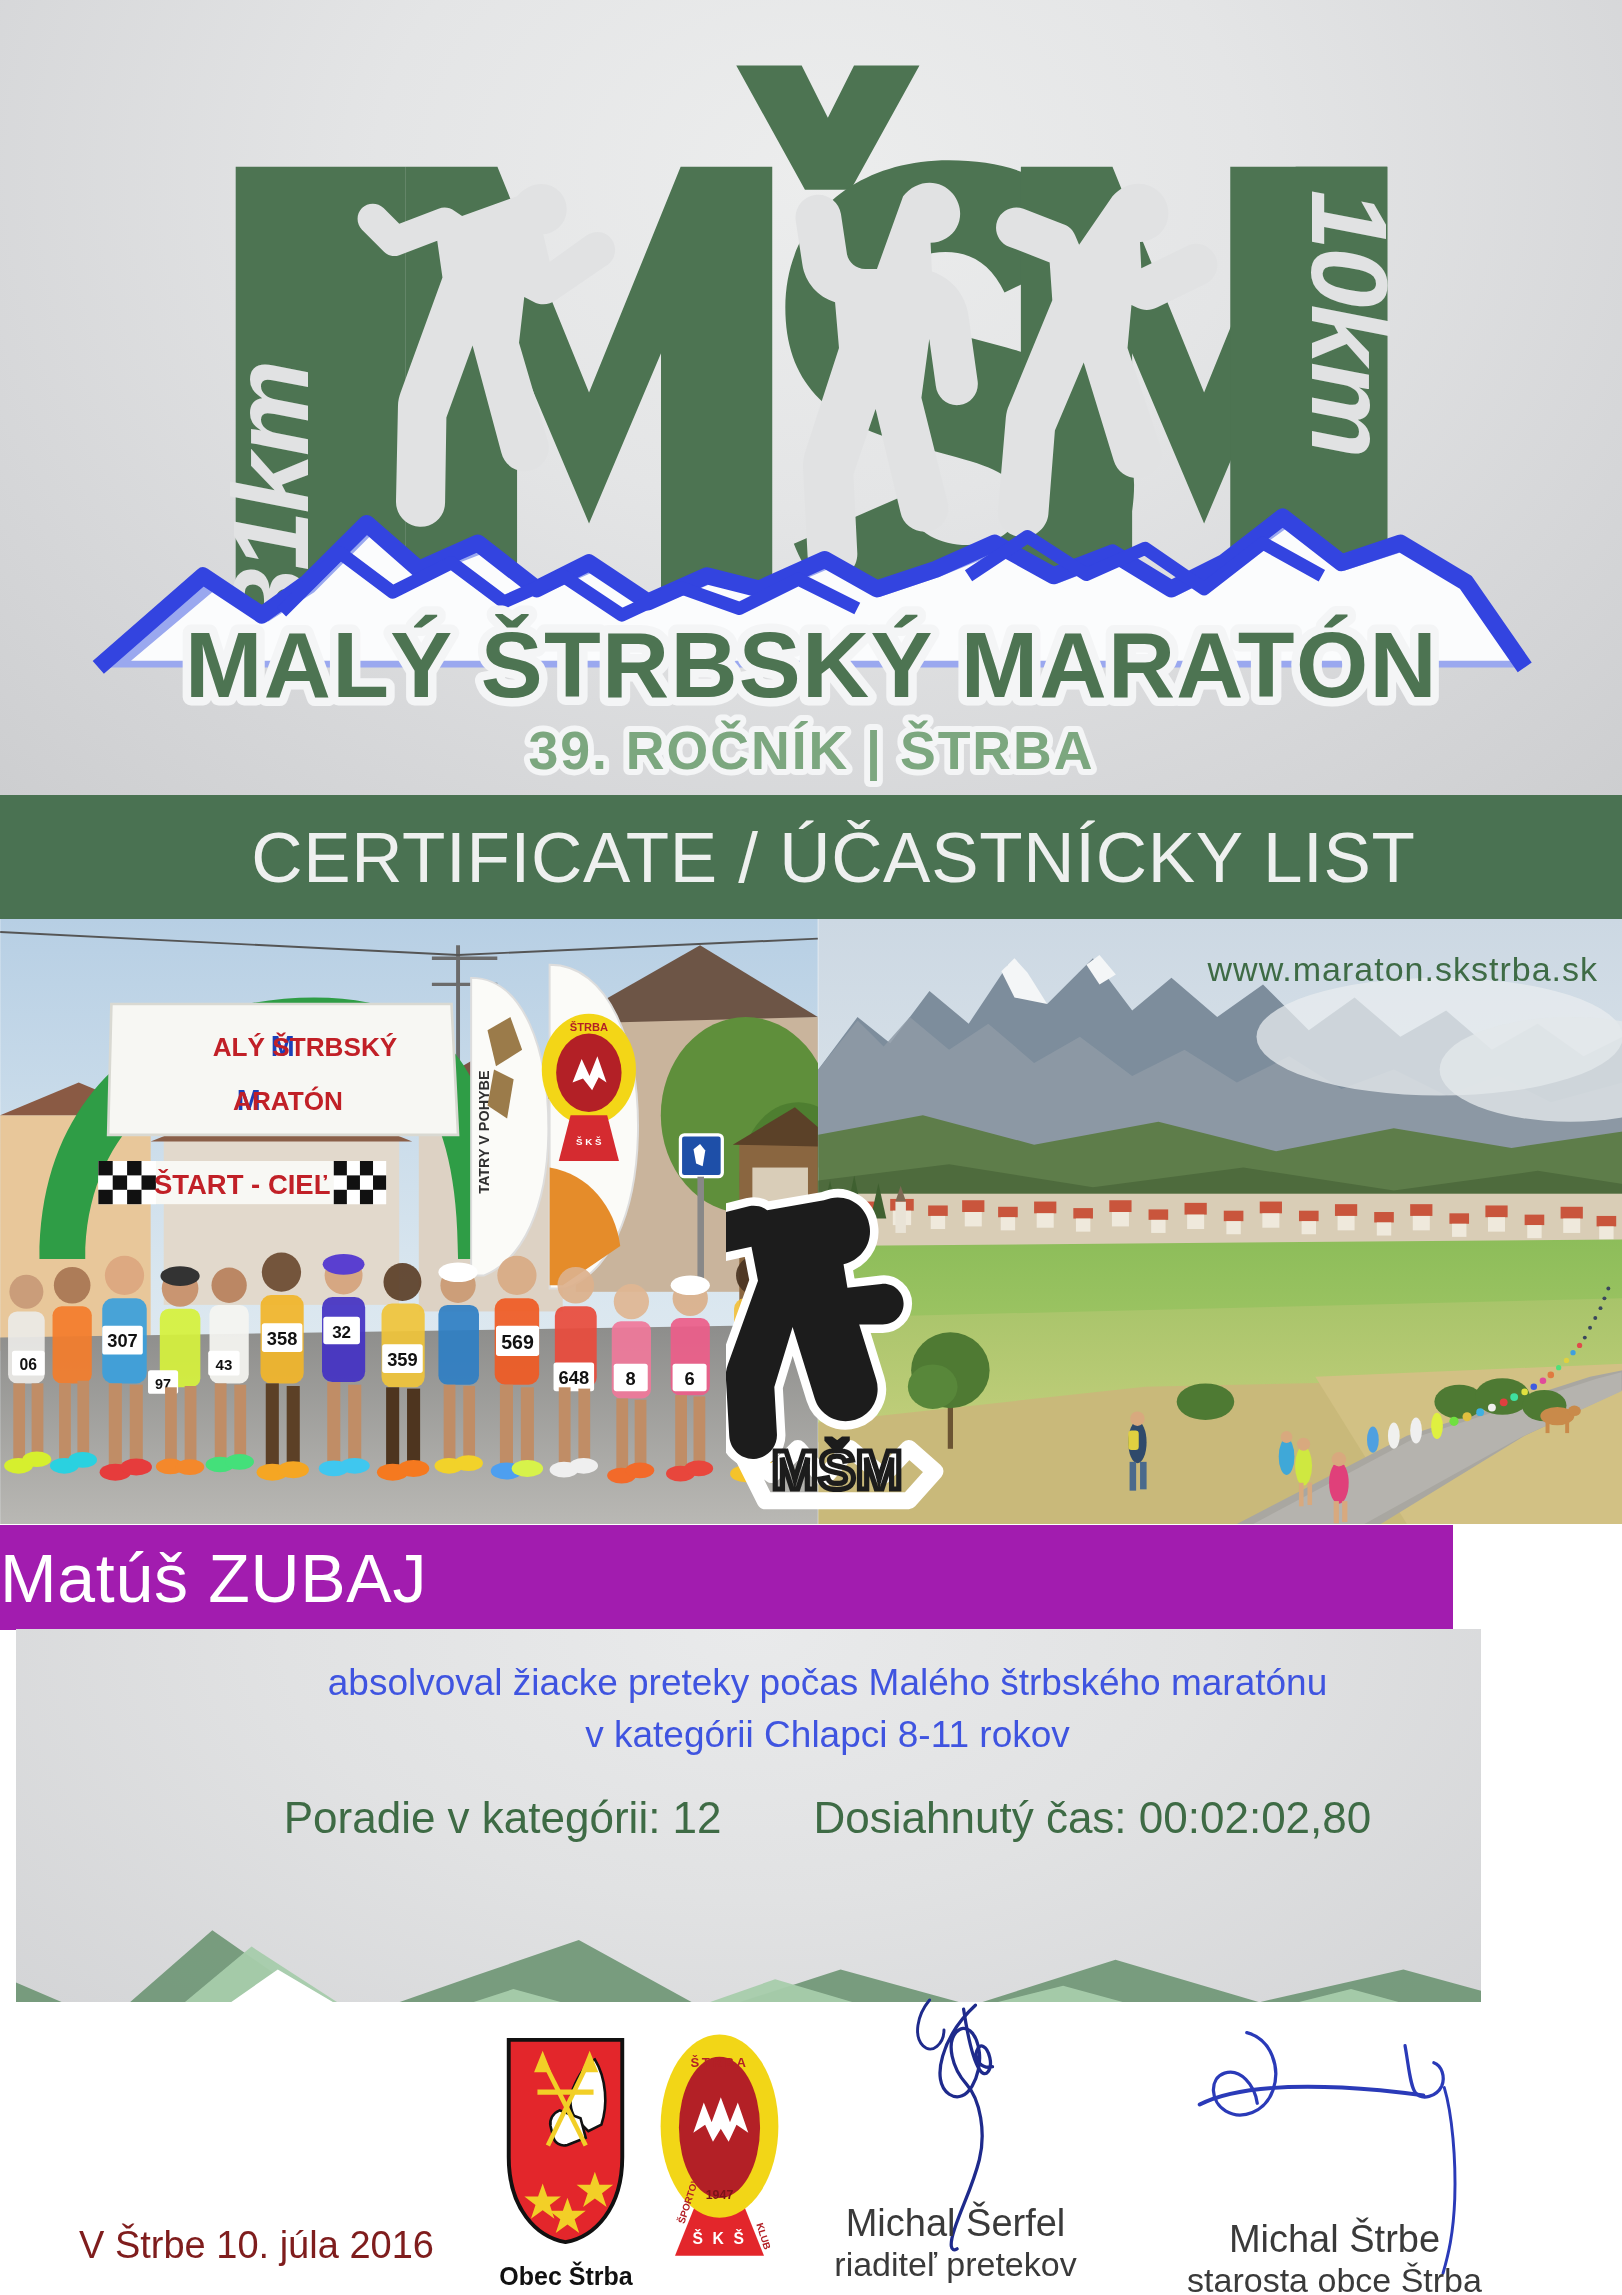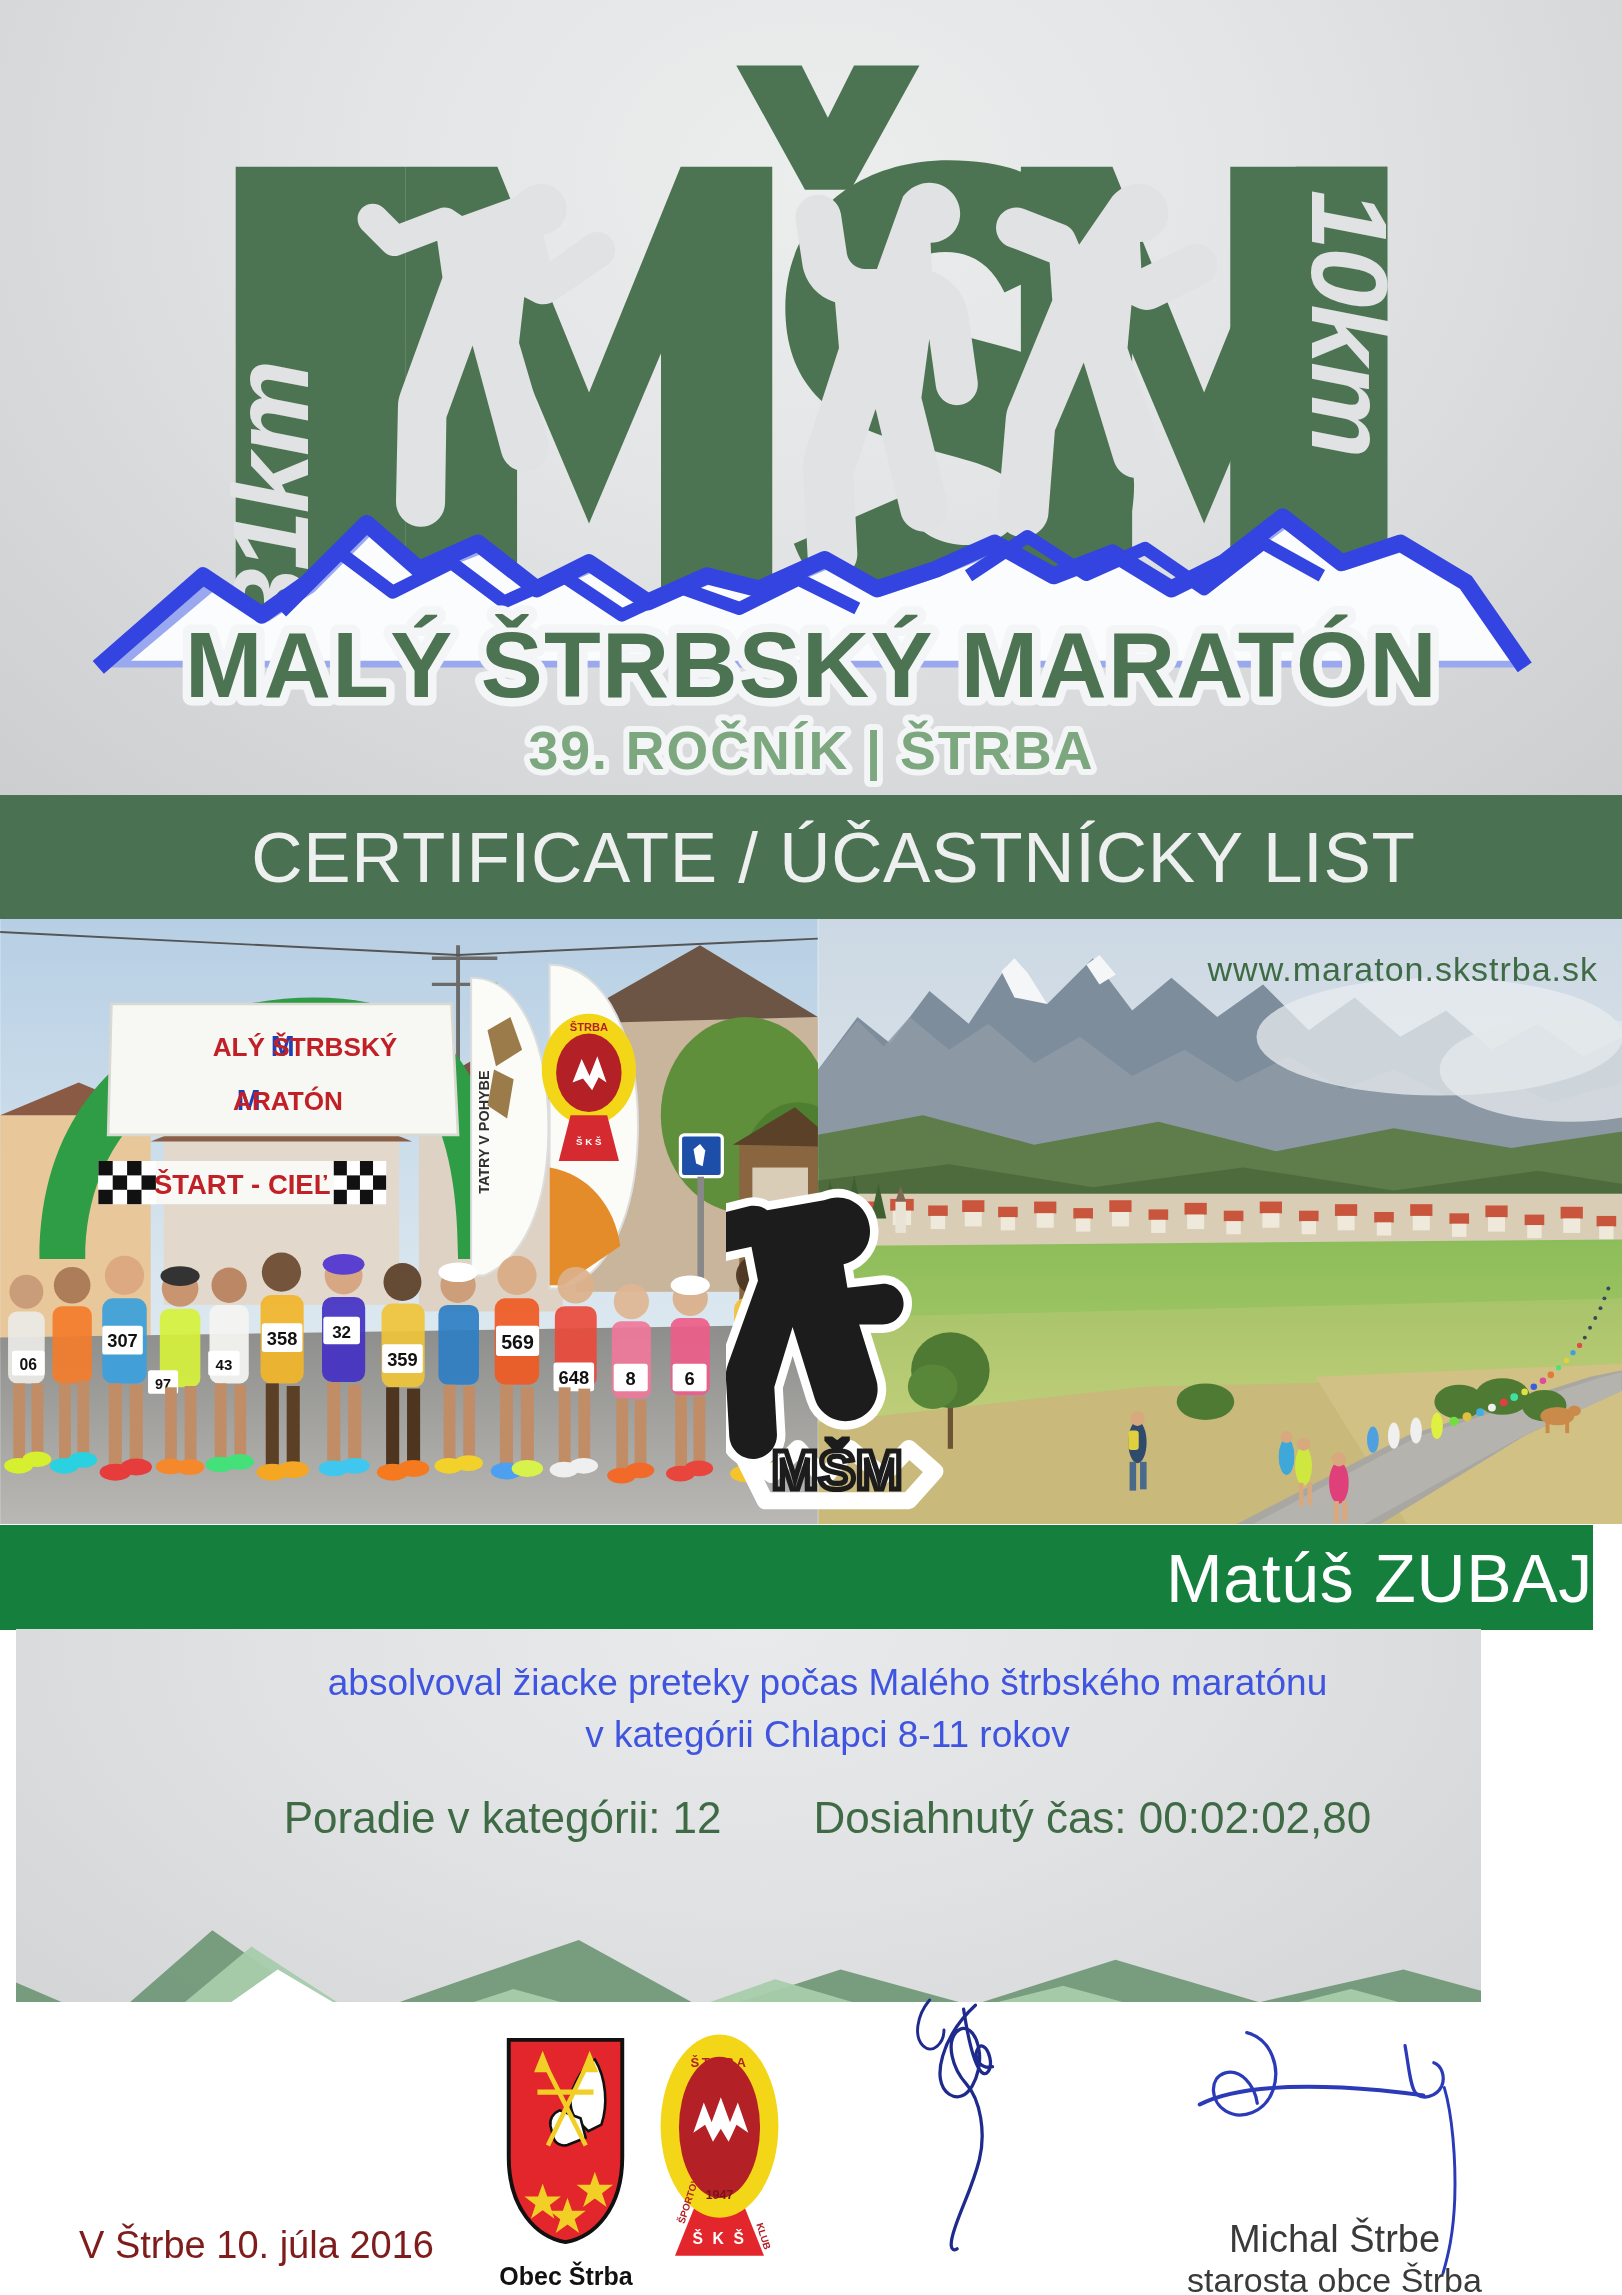--- a/index.html
+++ b/index.html
@@ -42,22 +42,22 @@
 
   .url-text{
     position:absolute;right:25px;top:31px;
     color:#3e6b45;font-size:34px;letter-spacing:1px;
     font-family:"Liberation Sans", sans-serif;
     z-index:30;
   }
 
   
   .name-band{
-    position:absolute;left:0;top:1525px;width:1593px;height:105px;
-    background:#15803d;display:flex;align-items:center;justify-content:flex-end;
+    position:absolute;left:0;top:1525px;width:1453px;height:105px;
+    background:#a21caf;display:flex;align-items:center;justify-content:flex-start;
   }
   .name-text{
     color:#fff;font-size:68px;font-weight:400;letter-spacing:0.7px;white-space:nowrap;
   }
 
   
   .body-area{
     position:absolute;left:16px;top:1629px;width:1465px;height:425px;
     background:radial-gradient(ellipse at 50% 0%, #e9eaeb 0%, #e1e2e3 45%, #d2d3d5 100%);
     overflow:hidden;
@@ -699,20 +699,24 @@
 
       <svg style="position:absolute;left:1184px;top:19.6px;width:327px;height:275px;" viewBox="0 0 500 420">
         <path d="M96,16 C134,26 148,70 136,104 C124,138 88,150 64,136
                  C40,122 38,86 62,78 C86,70 108,96 112,124" fill="none" stroke="#2a3ab8" stroke-width="5" stroke-linecap="round"></path>
         <path d="M24,126 C70,102 160,92 300,104 C330,107 352,110 366,112" fill="none" stroke="#2a3ab8" stroke-width="6" stroke-linecap="round"></path>
         <path d="M338,36 C344,70 346,98 354,108 C364,120 386,114 394,98
                  C400,84 394,66 382,62" fill="none" stroke="#2a3ab8" stroke-width="5" stroke-linecap="round"></path>
         <path d="M398,100 C410,140 416,210 414,270 C412,324 404,356 396,384" fill="none" stroke="#2a3ab8" stroke-width="4.5" stroke-linecap="round"></path>
       </svg>
 
+      <div class="sig-block sig1">
+        <div class="sig-name">Michal Šerfel</div>
+        <div class="sig-role">riaditeľ pretekov</div>
+      </div>
       <div class="sig-block sig2">
         <div class="sig-name">Michal Štrbe</div>
         <div class="sig-role">starosta obce Štrba</div>
       </div>
     </div>
   </div>
 
 </div>
 
 

